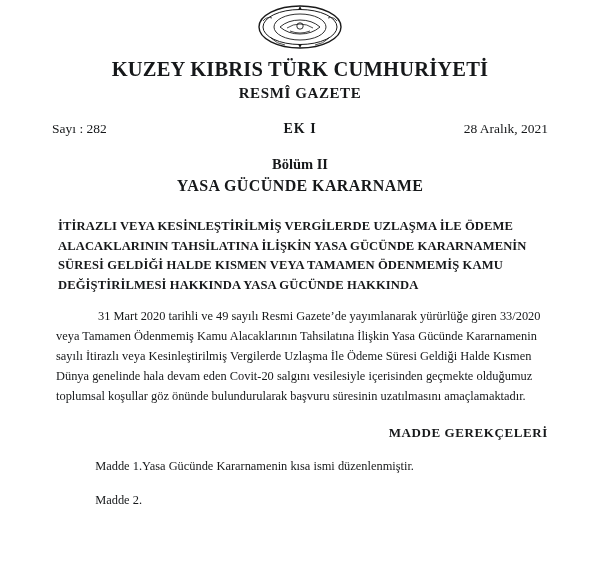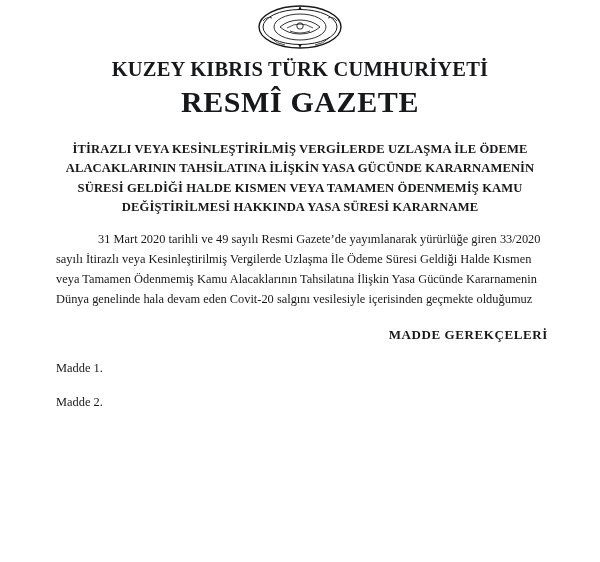--- a/index.html
+++ b/index.html
@@ -39,21 +39,21 @@
     text-align: center;
     margin-top: 4px;
   }
   .country {
     font-size: 20.5px;
     font-weight: bold;
     letter-spacing: 0.2px;
     line-height: 1.15;
   }
   .gazette {
-    font-size: 30px;
+    font-size: 15px;
     font-weight: bold;
     letter-spacing: 0.6px;
     line-height: 1.2;
     margin-top: 2px;
   }
 
   
   .issue-line {
     display: flex;
     align-items: baseline;
@@ -78,21 +78,20 @@
   .decree-type {
     font-size: 16px;
     font-weight: bold;
     letter-spacing: 0.4px;
     line-height: 1.35;
     margin-top: 2px;
   }
 
   
   .long-title {
-    text-align: center;
     font-size: 12.6px;
     font-weight: bold;
     line-height: 1.55;
     margin-top: 20px;
     padding: 0 6px;
     letter-spacing: 0.1px;
   }
   .long-title .ln { display: block; }
 
   
@@ -126,20 +125,21 @@
   .article-row {
     display: flex;
     margin-top: 17px;
     font-size: 12.4px;
     line-height: 1.4;
     padding: 0 4px;
   }
   .article-no {
     width: 86px;
     flex: 0 0 86px;
+    text-align: right;
   }
   .article-text {
     flex: 1 1 auto;
   }
 </style>
 </head>
 <body>
 
 <div class="page">
 
@@ -159,40 +159,51 @@
       <path d="M43 2 l2 4 l-4 0 z" fill="#1a1a1a"></path>
       <path d="M43 44 l2 -4 l-4 0 z" fill="#1a1a1a"></path>
     </svg>
   </div>
 
   <div class="masthead">
     <div class="country">KUZEY KIBRIS TÜRK CUMHURİYETİ</div>
     <div class="gazette">RESMÎ GAZETE</div>
   </div>
 
-
+  <div class="issue-line">
+    <div class="issue-left">Sayı : 282</div>
+    <div class="issue-mid">EK I</div>
+    <div class="issue-right">28 Aralık, 2021</div>
+  </div>
+
+  <div class="section-head">
+    <div class="bolum">Bölüm II</div>
+    <div class="decree-type">YASA GÜCÜNDE KARARNAME</div>
+  </div>
 
   <div class="long-title">
     <span class="ln">İTİRAZLI VEYA KESİNLEŞTİRİLMİŞ VERGİLERDE UZLAŞMA İLE ÖDEME</span>
     <span class="ln">ALACAKLARININ TAHSİLATINA İLİŞKİN YASA GÜCÜNDE KARARNAMENİN</span>
     <span class="ln">SÜRESİ GELDİĞİ HALDE KISMEN VEYA TAMAMEN ÖDENMEMİŞ KAMU</span>
-    <span class="ln">DEĞİŞTİRİLMESİ HAKKINDA YASA SÜRESİ KARARNAME</span>
+    <span class="ln">DEĞİŞTİRİLMESİ HAKKINDA YASA GÜCÜNDE HAKKINDA</span>
   </div>
 
 
   <div class="para">
     <span class="ln first">31 Mart 2020 tarihli ve 49 sayılı Resmi Gazete’de yayımlanarak yürürlüğe giren 33/2020</span>
+    <span class="ln">veya Tamamen Ödenmemiş Kamu Alacaklarının Tahsilatına İlişkin Yasa Gücünde Kararnamenin</span>
     <span class="ln">sayılı İtirazlı veya Kesinleştirilmiş Vergilerde Uzlaşma İle Ödeme Süresi Geldiği Halde Kısmen</span>
-    <span class="ln">veya Tamamen Ödenmemiş Kamu Alacaklarının Tahsilatına İlişkin Yasa Gücünde Kararnamenin</span>
     <span class="ln">Dünya genelinde hala devam eden Covit-20 salgını vesilesiyle içerisinden geçmekte olduğumuz</span>
+    <span class="ln">toplumsal koşullar göz önünde bulundurularak başvuru süresinin uzatılmasını amaçlamaktadır.</span>
   </div>
 
   <div class="articles-head">MADDE GEREKÇELERİ</div>
 
   <div class="article-row">
     <div class="article-no">Madde 1.</div>
+    <div class="article-text">Yasa Gücünde Kararnamenin kısa ismi düzenlenmiştir.</div>
   </div>
 
   <div class="article-row">
     <div class="article-no">Madde 2.</div>
   </div>
 
 </div>
 
 </body></html>

